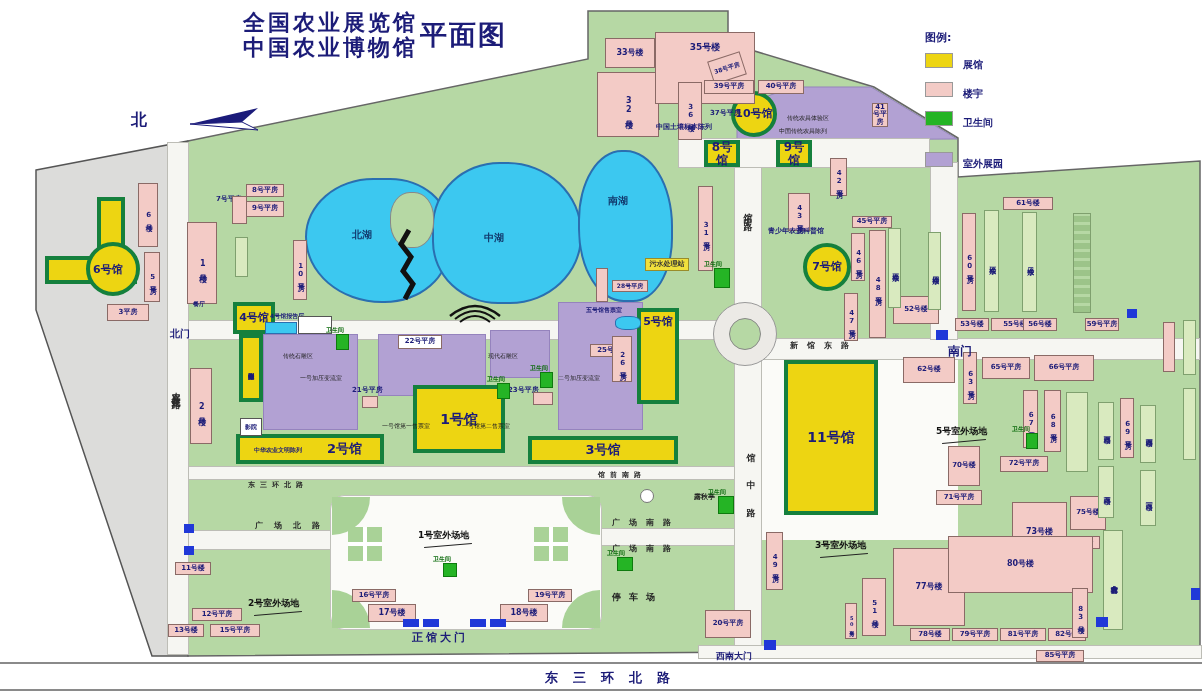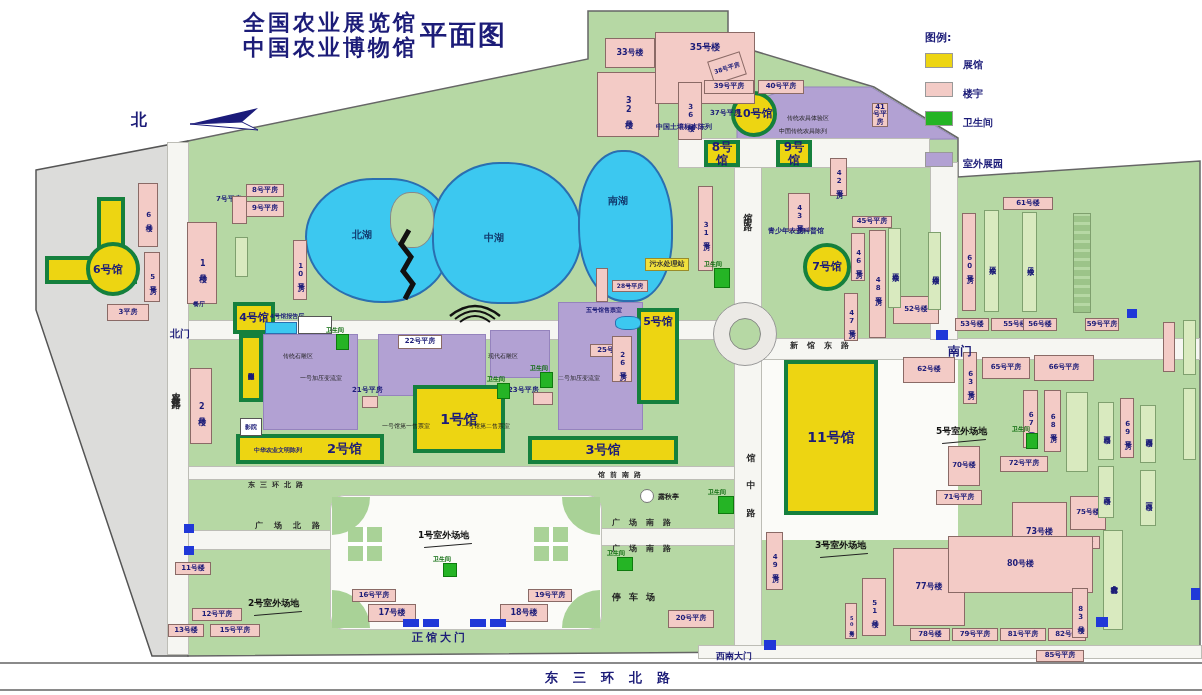--- a/index.html
+++ b/index.html
@@ -193,21 +193,21 @@
 
 <div class="abs pink pbox t7" style="left:175px;top:562px;width:36px;height:13px">11号楼</div>
 <div class="abs pink pbox t7" style="left:192px;top:608px;width:50px;height:13px">12号平房</div>
 <div class="abs pink pbox t7" style="left:168px;top:624px;width:36px;height:13px">13号楼</div>
 <div class="abs pink pbox t7" style="left:210px;top:624px;width:50px;height:13px">15号平房</div>
 
 <div class="abs pink pbox t7" style="left:352px;top:589px;width:44px;height:13px">16号平房</div>
 <div class="abs pink pbox t8" style="left:368px;top:604px;width:48px;height:18px">17号楼</div>
 <div class="abs pink pbox t7" style="left:528px;top:589px;width:44px;height:13px">19号平房</div>
 <div class="abs pink pbox t8" style="left:500px;top:604px;width:48px;height:18px">18号楼</div>
-<div class="abs pink pbox t7" style="left:668px;top:610px;width:46px;height:18px">20号平房</div>
+<div class="abs pink pbox t7" style="left:705px;top:610px;width:46px;height:28px">20号平房</div>
 
 <div class="abs pink pbox t7" style="left:398px;top:335px;width:44px;height:14px;background:#fff">22号平房</div>
 <div class="abs lbl t7" style="left:352px;top:385px">21号平房</div>
 <div class="abs pink" style="left:362px;top:396px;width:16px;height:12px"></div>
 <div class="abs lbl t7" style="left:508px;top:385px">23号平房</div>
 <div class="abs pink" style="left:533px;top:392px;width:20px;height:13px"></div>
 <div class="abs pink pbox t7" style="left:590px;top:344px;width:38px;height:13px">25号楼</div>
 <div class="abs pink pbox v t7" style="left:612px;top:336px;width:20px;height:46px">26号平房</div>
 <div class="abs" style="left:615px;top:316px;width:26px;height:14px;background:#3cc8f0;border:1px solid #2a6fb0;border-radius:40%"></div>
 <div class="abs lbl t6" style="left:586px;top:306px">五号馆售票室</div>
@@ -215,21 +215,21 @@
 <div class="abs lbl t6" style="left:488px;top:352px;color:#222;font-weight:normal">现代石雕区</div>
 <div class="abs lbl t6" style="left:300px;top:374px;color:#222;font-weight:normal">一号加压变流室</div>
 <div class="abs lbl t6" style="left:558px;top:374px;color:#222;font-weight:normal">二号加压变流室</div>
 <div class="abs lbl t6" style="left:254px;top:446px">中华农业文明陈列</div>
 <div class="abs lbl t6" style="left:382px;top:422px;color:#222;font-weight:normal">一号馆第一售票室</div>
 <div class="abs lbl t6" style="left:462px;top:422px;color:#222;font-weight:normal">一号馆第二售票室</div>
 <div class="abs pbox t7" style="left:645px;top:258px;width:44px;height:13px;background:#f0e03c;border:1px solid #998c2a;color:#333">污水处理站</div>
 <div class="abs pink pbox t6" style="left:612px;top:280px;width:36px;height:12px">28号平房</div>
 <div class="abs pink" style="left:596px;top:268px;width:12px;height:34px"></div>
 <div class="abs" style="left:640px;top:489px;width:14px;height:14px;border-radius:50%;background:#fff;border:1.5px solid #777"></div>
-<div class="abs lbl t7" style="left:658px;top:492px;color:#222">露秋亭</div>
+<div class="abs lbl t7" style="left:694px;top:492px;color:#222">露秋亭</div>
 
 <div class="abs toilet" style="left:336px;top:334px;width:13px;height:16px"></div>
 <div class="abs greenlbl t6" style="left:326px;top:326px">卫生间</div>
 <div class="abs toilet" style="left:540px;top:372px;width:13px;height:16px"></div>
 <div class="abs greenlbl t6" style="left:530px;top:364px">卫生间</div>
 <div class="abs toilet" style="left:497px;top:383px;width:13px;height:16px"></div>
 <div class="abs greenlbl t6" style="left:487px;top:375px">卫生间</div>
 <div class="abs toilet" style="left:714px;top:268px;width:16px;height:20px"></div>
 <div class="abs greenlbl t6" style="left:704px;top:260px">卫生间</div>
 <div class="abs toilet" style="left:718px;top:496px;width:16px;height:18px"></div>

